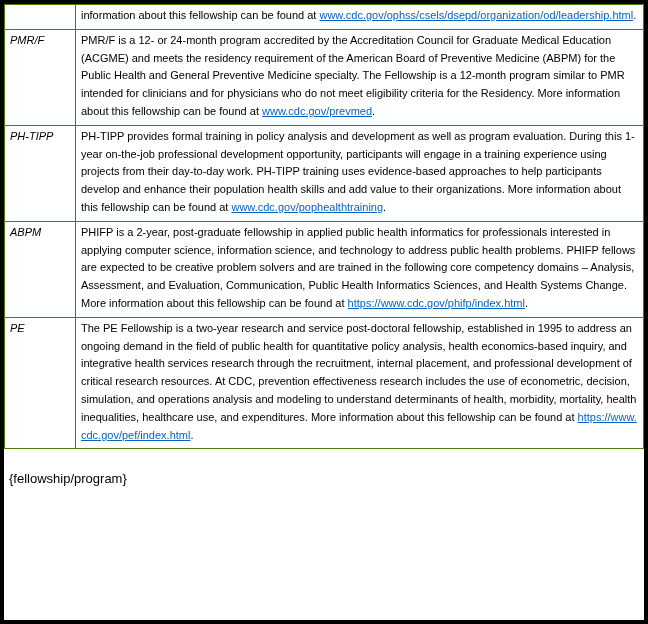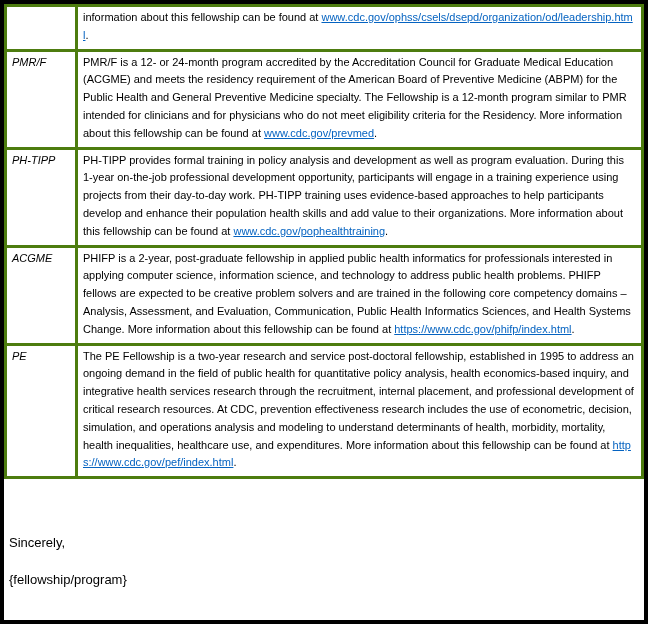--- a/index.html
+++ b/index.html
@@ -14,21 +14,21 @@
     color: #000000;
     overflow: hidden;
   }
   .doc-page { width: 100%; height: 100%; }
   table.fellowship-table {
     border-collapse: collapse;
     width: 100%;
     table-layout: fixed;
   }
   table.fellowship-table td {
-    border: 3px solid #4d7c0f;
+    border: 1px solid #4d7c0f;
     vertical-align: top;
     padding: 2px 6px 4px 5px;
     line-height: 17.8px;
     word-wrap: break-word;
   }
   td.label-cell { width: 71px; font-style: italic; }
   td.desc-cell a {
     color: var(--link-color, #0563C1);
     text-decoration: underline;
     cursor: pointer;
@@ -56,27 +56,26 @@
         </tr>
         <tr>
           <td class="label-cell">PMR/F</td>
           <td class="desc-cell"><span>PMR/F is a 12- or 24-month program accredited by the Accreditation Council for Graduate Medical Education (ACGME) and meets the residency requirement of the American Board of Preventive Medicine (ABPM) for the Public Health and General Preventive Medicine specialty. The Fellowship is a 12-month program similar to PMR intended for clinicians and for physicians who do not meet eligibility criteria for the Residency. More information about this fellowship can be found at </span><a>www.cdc.gov/prevmed</a><span>.</span></td>
         </tr>
         <tr>
           <td class="label-cell">PH-TIPP</td>
           <td class="desc-cell"><span>PH-TIPP provides formal training in policy analysis and development as well as program evaluation. During this 1-year on-the-job professional development opportunity, participants will engage in a training experience using projects from their day-to-day work. PH-TIPP training uses evidence-based approaches to help participants develop and enhance their population health skills and add value to their organizations. More information about this fellowship can be found at </span><a>www.cdc.gov/pophealthtraining</a><span>.</span></td>
         </tr>
         <tr>
-          <td class="label-cell">ACGME</td>
+          <td class="label-cell">ABPM</td>
           <td class="desc-cell"><span>PHIFP is a 2-year, post-graduate fellowship in applied public health informatics for professionals interested in applying computer science, information science, and technology to address public health problems. PHIFP fellows are expected to be creative problem solvers and are trained in the following core competency domains – Analysis, Assessment, and Evaluation, Communication, Public Health Informatics Sciences, and Health Systems Change. More information about this fellowship can be found at </span><a>https://www.cdc.gov/phifp/index.html</a><span>.</span></td>
         </tr>
         <tr>
           <td class="label-cell">PE</td>
           <td class="desc-cell"><span>The PE Fellowship is a two-year research and service post-doctoral fellowship, established in 1995 to address an ongoing demand in the field of public health for quantitative policy analysis, health economics-based inquiry, and integrative health services research through the recruitment, internal placement, and professional development of critical research resources. At CDC, prevention effectiveness research includes the use of econometric, decision, simulation, and operations analysis and modeling to understand determinants of health, morbidity, mortality, health inequalities, healthcare use, and expenditures. More information about this fellowship can be found at </span><a>https://www.cdc.gov/pef/index.html</a><span>.</span></td>
         </tr>
       </tbody>
   </table>
 
-  <div class="closing-block">Sincerely,</div>
 
   <div class="signature-block">{fellowship/program}</div>
 
 </div>
 
 </body></html>

